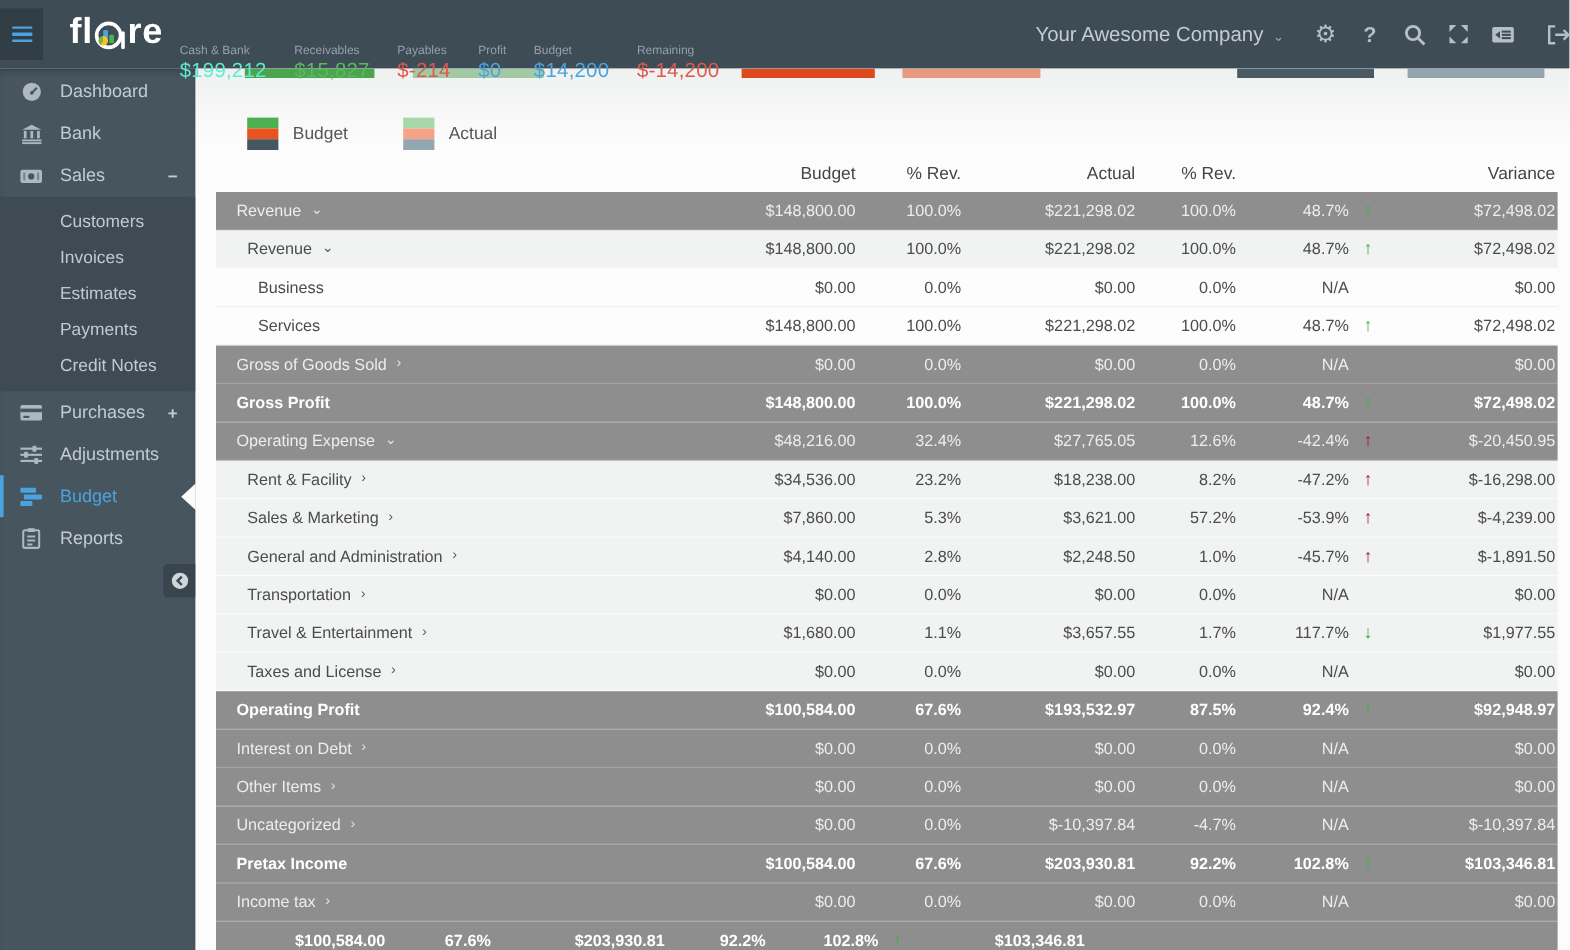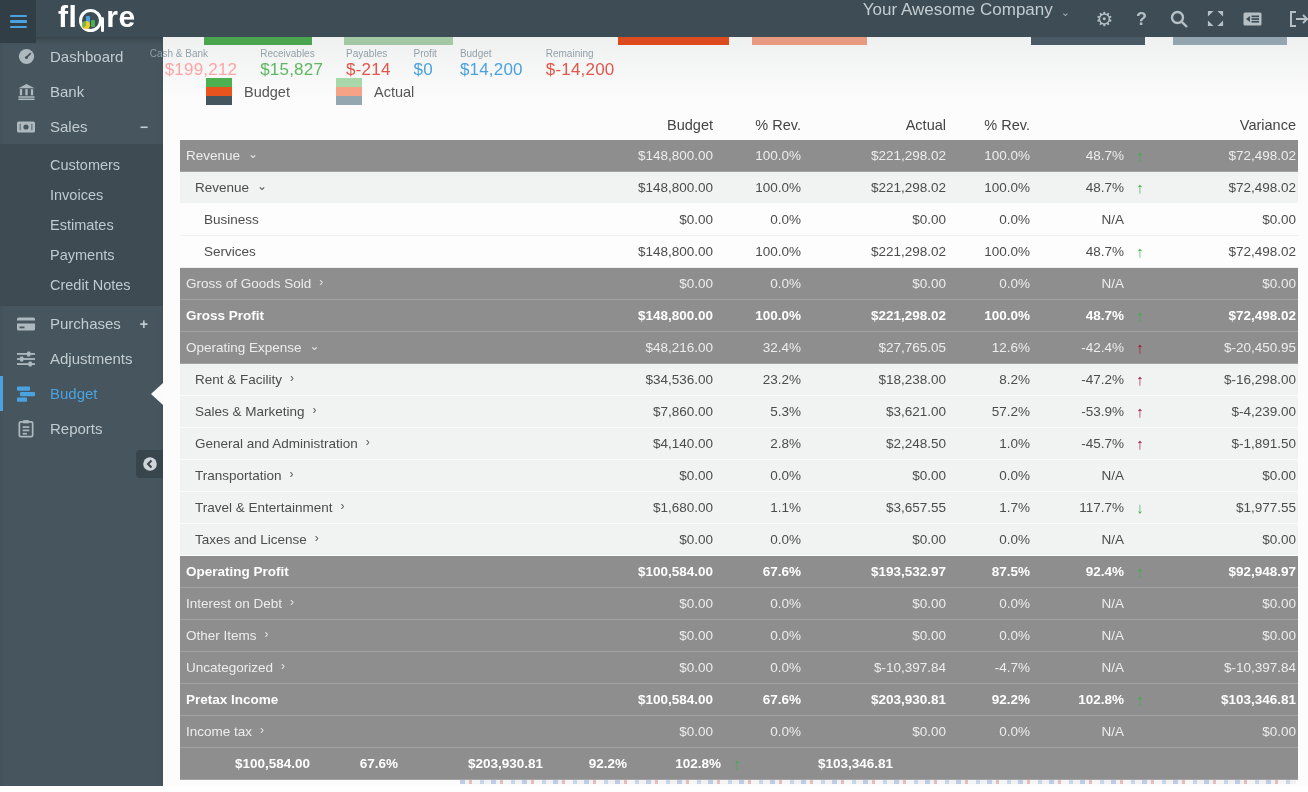--- a/index.html
+++ b/index.html
@@ -1,20 +1,20 @@
 <!DOCTYPE html>
 <html><head>
 <meta charset="utf-8">
 <style>
   * { margin:0; padding:0; box-sizing:border-box; }
   html,body { width:1308px; height:792px; overflow:hidden; background:#fff;
     font-family:"Liberation Sans","DejaVu Sans",sans-serif; }
 
   
-  .topbar { height:37px; background:#3d4c55; display:flex; align-items:flex-start; position:relative; z-index:5; }
+  .topbar { height:57px; background:#3d4c55; display:flex; align-items:center; position:relative; z-index:5; }
   .burger { width:36px; height:43px; background:#323e46; display:flex; flex-direction:column;
     justify-content:center; align-items:center; gap:3px; cursor:pointer; flex-shrink:0; }
   .burger span { display:block; width:17px; height:2.5px; background:#4aa3df; border-radius:1px; }
 
   .logo { display:flex; align-items:center; color:#fff; font-size:30px; font-weight:bold;
     letter-spacing:.5px; margin:0 14px 4px 22px; cursor:pointer; }
   .logo-a { position:relative; width:23px; height:23px; border:3.2px solid #fff; border-radius:50%;
     display:inline-block; margin:6px 4px 0 2px; }
   .la-bar { position:absolute; border-radius:1px; }
   .la-blue { left:4px; bottom:2px; width:4px; height:11px; background:#4aa3df; }
@@ -71,21 +71,21 @@
   .lg-swatch span { flex:1; }
   .lg-label { margin-left:12px; font-size:14.5px; color:#555; }
 
   
   .thead { position:absolute; top:74px; left:0; right:0; height:26px; display:flex;
     align-items:flex-end; padding-bottom:4px; }
   .h { font-size:14.5px; color:#454545; }
   .varh { padding-right:58px; }
 
   .rows { position:absolute; top:103px; left:0; right:0; }
-  .trow { display:flex; align-items:center; height:32px; font-size:13.5px; color:#4c4c4c; }
+  .trow { display:flex; align-items:center; height:32px; font-size:13.5px; color:#4c4c4c;padding-left:11px; }
   .trow.l1 { background:#8e8e8e; color:#ededed; border-bottom:1px solid rgba(255,255,255,.18); }
   .trow.l1.bold { color:#fff; }
   .trow.l2 { background:#f1f2f2; border-bottom:1px solid #fbfbfb; }
   .trow.l3 { background:#fdfdfd; border-bottom:1px solid #efefef; }
   .trow.bold { font-weight:bold; }
 
   .c { flex-shrink:0; }
   .c-label { flex:1 1 auto; display:flex; align-items:center; white-space:nowrap; overflow:hidden; }
   .l1 .c-label { padding-left:6px; }
   .l2 .c-label { padding-left:15px; }
@@ -120,21 +120,21 @@
       <span class="la-bar la-blue"></span>
         <span class="la-bar la-green"></span>
       <span class="la-pie"></span>
         <span class="la-tail"></span>
     </span>
     <span>re</span>
   </div>
   <div class="stats">
       <div class="stat">
         <div class="stat-lbl">Cash &amp; Bank</div>
-        <div class="stat-val" style="color: #fca5a5; margin-left: 15px;">$199,212</div>
+        <div class="stat-val" style="color: #5eead4;">$199,212</div>
       </div>
       <div class="stat">
         <div class="stat-lbl">Receivables</div>
         <div class="stat-val" style="color: rgb(92, 184, 96);">$15,827</div>
       </div>
       <div class="stat">
         <div class="stat-lbl">Payables</div>
         <div class="stat-val" style="color: rgb(226, 87, 76);">$-214</div>
       </div>
       <div class="stat">

